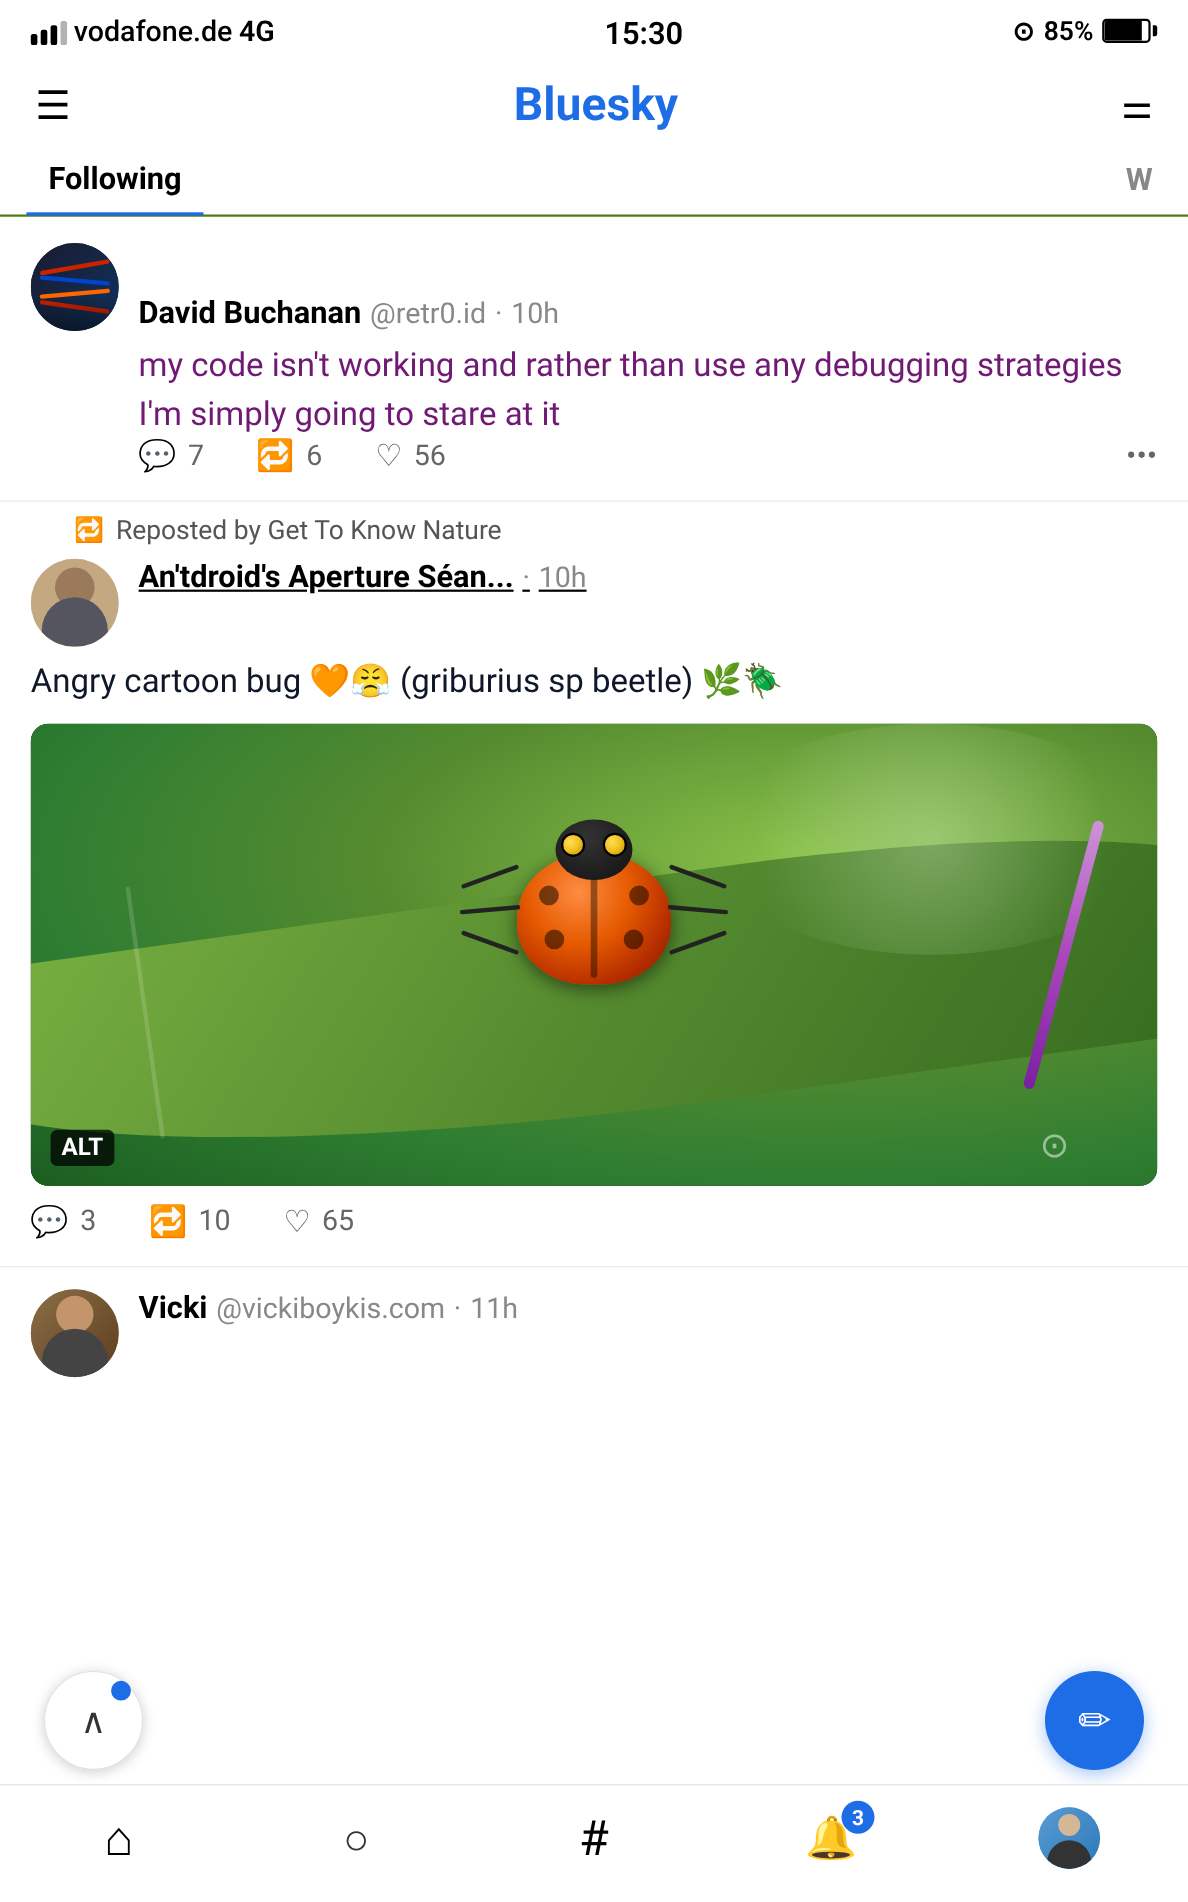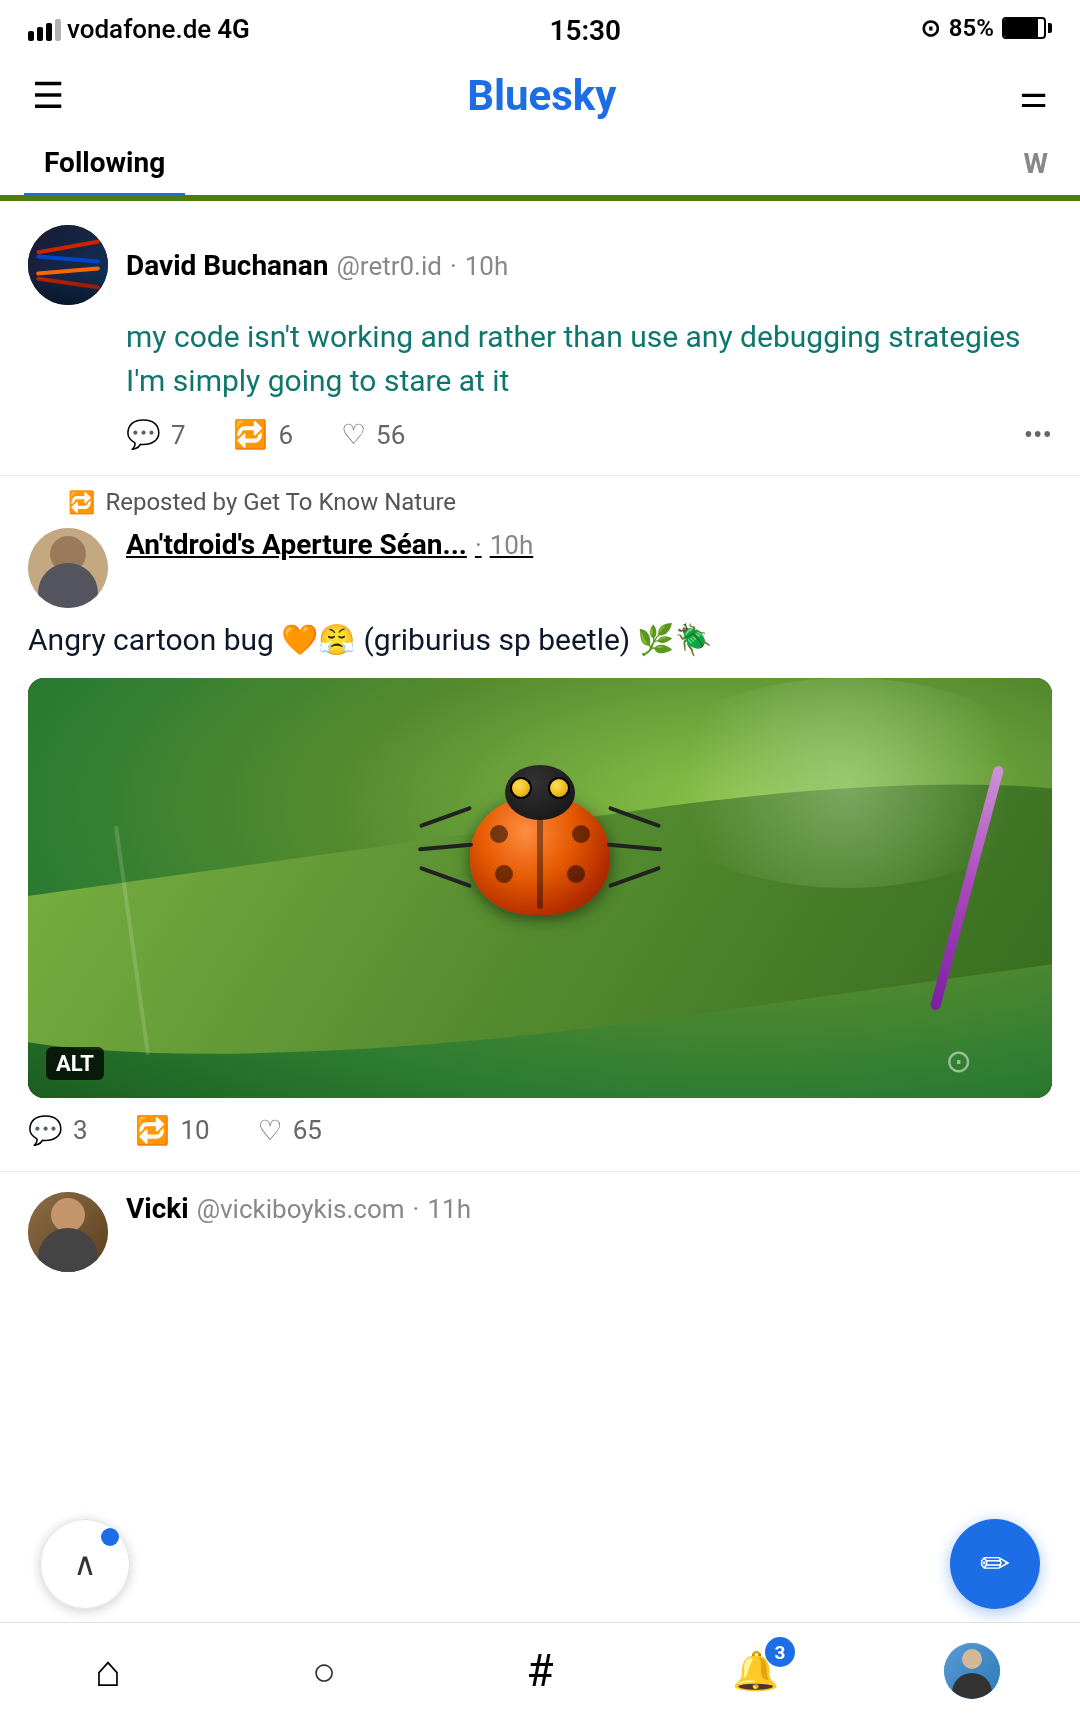--- a/index.html
+++ b/index.html
@@ -66,21 +66,21 @@
     }
     .hamburger-icon { font-size: 36px; color: #000; cursor: pointer; }
     .app-title { font-size: 42px; font-weight: 700; color: #1d6ee6; }
     .filter-icon { font-size: 32px; color: #000; cursor: pointer; }
 
     
     .tabs-bar {
       display: flex;
       align-items: center;
       padding: 0 24px;
-      border-bottom: 6px solid #4d7c0f;
+      border-bottom: 2px solid #4d7c0f;
       gap: 0;
     }
     .tab {
       padding: 14px 20px 14px;
       font-size: 28px;
       color: #888;
       cursor: pointer;
       white-space: nowrap;
       border-bottom: 3px solid transparent;
       margin-bottom: -1px;
@@ -103,21 +103,21 @@
     .feed { padding: 0; }
 
     
     .post {
       padding: 24px 28px;
       border-bottom: 1px solid #e8e8e8;
     }
 
     .post-header {
       display: flex;
-      align-items: center;
+      align-items: flex-end;
       gap: 18px;
       margin-bottom: 10px;
     }
     .avatar {
       width: 80px;
       height: 80px;
       border-radius: 50%;
       flex-shrink: 0;
       overflow: hidden;
       background: #ccc;
@@ -134,23 +134,22 @@
       color: #888;
       font-weight: 400;
     }
     .post-time {
       font-size: 26px;
       color: #888;
     }
     .post-content {
       font-size: 30px;
       line-height: 1.45;
-      color: #0f766e;
+      color: #701a75;
       margin-left: 98px;
-      margin-bottom: 16px;
     }
     .post-actions {
       display: flex;
       align-items: center;
       gap: 48px;
       margin-left: 98px;
     }
     .action-btn {
       display: flex;
       align-items: center;

